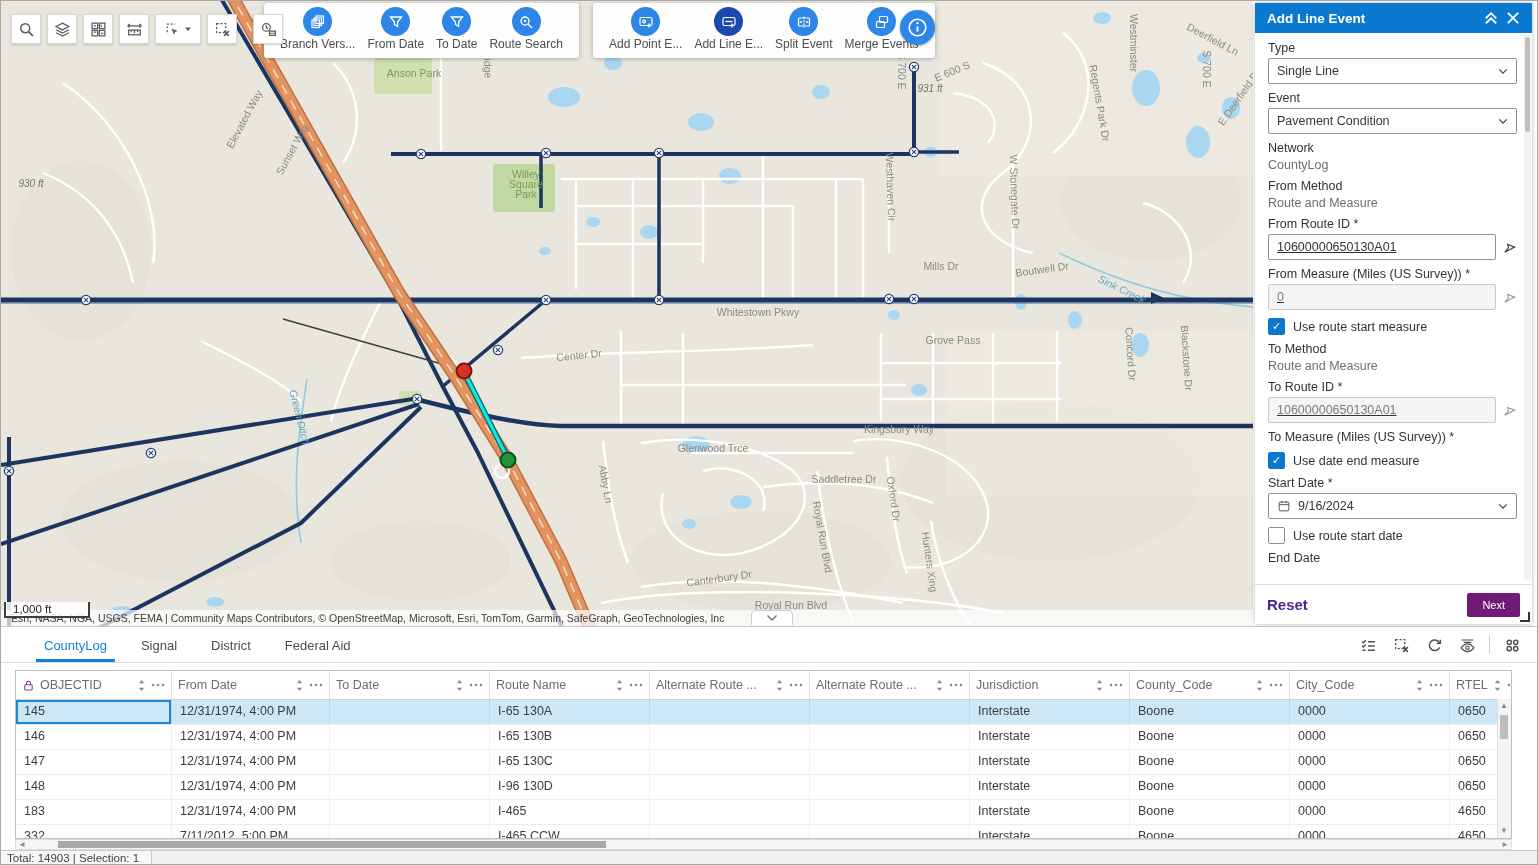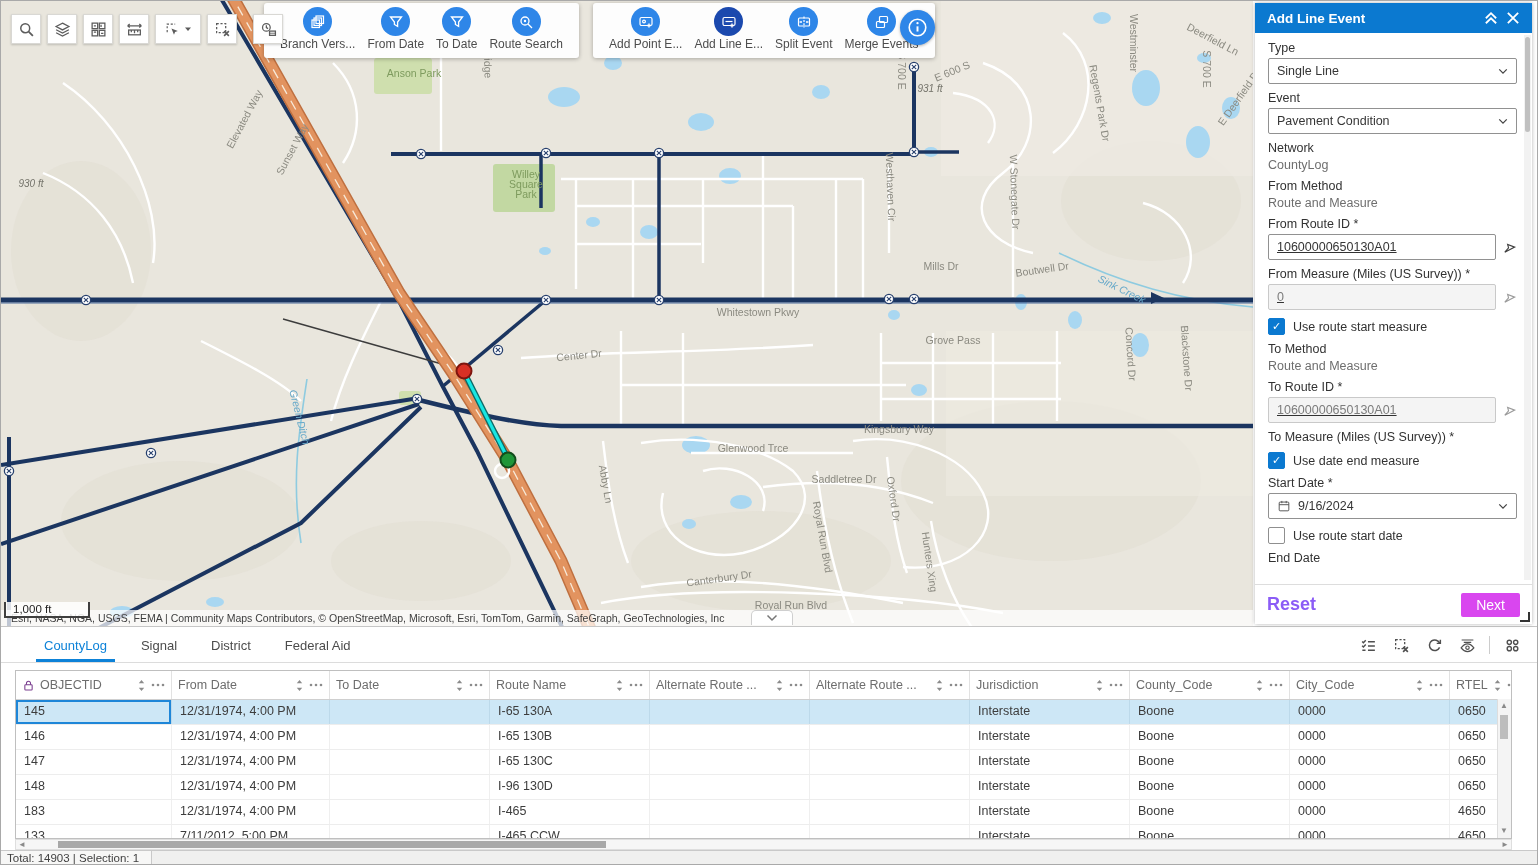--- a/index.html
+++ b/index.html
@@ -51,22 +51,22 @@
   .inputwrap{display:flex;align-items:center;gap:6px;text-decoration:underline;}
   .txt{flex:1;height:26px;border:1px solid #919191;border-radius:2px;padding:0 8px;font-family:"Liberation Sans",sans-serif;font-size:12.5px;color:#363636;box-sizing:border-box;background:#fff;min-width:0;}
   .txt:disabled{background:#f4f4f4;color:#7c7c7c;border-color:#c9c9c9;}
   .pick{color:#3f3f3f;width:15px;height:15px;flex:none;cursor:pointer;}
   .pick.dim{color:#9b9b9b;}
   .cbrow{display:flex;align-items:center;gap:8px;margin:8px 0 4px;}
   .cbx{width:15px;height:15px;border:1px solid #8f8f8f;border-radius:2px;background:#fff;display:flex;align-items:center;justify-content:center;flex:none;cursor:pointer;font-size:11px;line-height:1;}
   .cbx.checked{background:#0b79d0;border-color:#0b79d0;color:#fff;}
   .datebox .cal{width:14px;height:14px;color:#555;margin-right:7px;flex:none;}
   .panel-f{position:absolute;bottom:0;left:0;right:0;height:40px;border-top:1px solid #ddd;display:flex;align-items:center;padding:0 12px;box-sizing:border-box;}
-  .reset{color:#8b5cf6;font-size:18px;font-weight:bold;background:none;border:none;cursor:pointer;padding:0;}
-  .next{margin-left:auto;background:#d946ef;color:#fff;border:none;border-radius:2px;height:24px;padding:0 15px;font-size:14px;cursor:pointer;}
+  .reset{color:#4c1d95;font-size:15px;font-weight:bold;background:none;border:none;cursor:pointer;padding:0;}
+  .next{margin-left:auto;background:#701a75;color:#fff;border:none;border-radius:2px;height:24px;padding:0 15px;font-size:11px;cursor:pointer;}
   .p-scroll{position:absolute;right:1px;top:32px;bottom:44px;width:7px;background:#f2f2f2;}
   .p-thumb{position:absolute;top:2px;left:1px;width:5px;height:95px;background:#c0c0c0;border-radius:3px;}
   .resize-corner{position:absolute;right:2px;bottom:2px;width:8px;height:8px;border-right:2px solid #333;border-bottom:2px solid #333;}
 
   
   .bottom{position:absolute;left:0;top:625px;width:1538px;height:240px;background:#fff;border-top:1px solid #c6c6c6;box-sizing:border-box;}
   .tabsrow{position:relative;height:36px;border-bottom:1px solid #dcdcdc;display:flex;align-items:flex-end;padding-left:40px;box-sizing:border-box;}
   .tab{margin-right:28px;padding:0 3px 9px;font-size:13px;color:#4c4c4c;cursor:pointer;position:relative;}
   .tab.active{color:#0d82d8;}
   .tab.active::after{content:"";position:absolute;left:-5px;right:-5px;bottom:0;height:3px;background:#0d82d8;}
@@ -256,21 +256,21 @@
         <span class="maplabel street" style="left: 1206px; top: 68px; transform: translate(-50%, -50%) rotate(90deg);">S 700 E</span>
         <span class="maplabel street" style="left: 940px; top: 265px; transform: translate(-50%, -50%) rotate(0deg);">Mills Dr</span>
         <span class="maplabel street" style="left: 1041px; top: 268px; transform: translate(-50%, -50%) rotate(-8deg);">Boutwell Dr</span>
         <span class="maplabel water" style="left: 1121px; top: 288px; transform: translate(-50%, -50%) rotate(26deg);">Sink Creek</span>
         <span class="maplabel street" style="left: 757px; top: 311px; transform: translate(-50%, -50%) rotate(0deg);">Whitestown Pkwy</span>
         <span class="maplabel street" style="left: 952px; top: 339px; transform: translate(-50%, -50%) rotate(0deg);">Grove Pass</span>
         <span class="maplabel street" style="left: 1130px; top: 353px; transform: translate(-50%, -50%) rotate(86deg);">Concord Dr</span>
         <span class="maplabel street" style="left: 1186px; top: 357px; transform: translate(-50%, -50%) rotate(86deg);">Blackstone Dr</span>
         <span class="maplabel street" style="left: 578px; top: 354px; transform: translate(-50%, -50%) rotate(-6deg);">Center Dr</span>
         <span class="maplabel water" style="left: 299px; top: 416px; transform: translate(-50%, -50%) rotate(76deg);">Green Ditch</span>
-        <span class="maplabel street" style="left: 752px; top: 447px; transform: translate(-50%, -50%) rotate(0deg);">Glenwood Trce</span>
+        <span class="maplabel street" style="left: 712px; top: 447px; transform: translate(-50%, -50%) rotate(0deg);">Glenwood Trce</span>
         <span class="maplabel street" style="left: 898px; top: 428px; transform: translate(-50%, -50%) rotate(0deg);">Kingsbury Way</span>
         <span class="maplabel street" style="left: 843px; top: 478px; transform: translate(-50%, -50%) rotate(0deg);">Saddletree Dr</span>
         <span class="maplabel street" style="left: 605px; top: 483px; transform: translate(-50%, -50%) rotate(80deg);">Abby Ln</span>
         <span class="maplabel street" style="left: 822px; top: 536px; transform: translate(-50%, -50%) rotate(80deg);">Royal Run Blvd</span>
         <span class="maplabel street" style="left: 893px; top: 498px; transform: translate(-50%, -50%) rotate(82deg);">Oxford Dr</span>
         <span class="maplabel street" style="left: 929px; top: 561px; transform: translate(-50%, -50%) rotate(82deg);">Hunters Xing</span>
         <span class="maplabel street" style="left: 718px; top: 577px; transform: translate(-50%, -50%) rotate(-8deg);">Canterbury Dr</span>
         <span class="maplabel street" style="left: 790px; top: 604px; transform: translate(-50%, -50%) rotate(0deg);">Royal Run Blvd</span>
       </div>
 
@@ -760,21 +760,21 @@
             <div class="gcell" style="width: 160px;"></div>
             <div class="gcell" style="width: 160px;">I-465</div>
             <div class="gcell" style="width: 160px;"></div>
             <div class="gcell" style="width: 160px;"></div>
             <div class="gcell" style="width: 160px;">Interstate</div>
             <div class="gcell" style="width: 160px;">Boone</div>
             <div class="gcell" style="width: 160px;">0000</div>
             <div class="gcell" style="width: 78px;">4650</div>
           </div>
           <div class="grow">
-            <div class="gcell" style="width: 156px;">133</div>
+            <div class="gcell" style="width: 156px;">332</div>
             <div class="gcell" style="width: 158px;">7/11/2012, 5:00 PM</div>
             <div class="gcell" style="width: 160px;"></div>
             <div class="gcell" style="width: 160px;">I-465 CCW</div>
             <div class="gcell" style="width: 160px;"></div>
             <div class="gcell" style="width: 160px;"></div>
             <div class="gcell" style="width: 160px;">Interstate</div>
             <div class="gcell" style="width: 160px;">Boone</div>
             <div class="gcell" style="width: 160px;">0000</div>
             <div class="gcell" style="width: 78px;">4650</div>
           </div>

